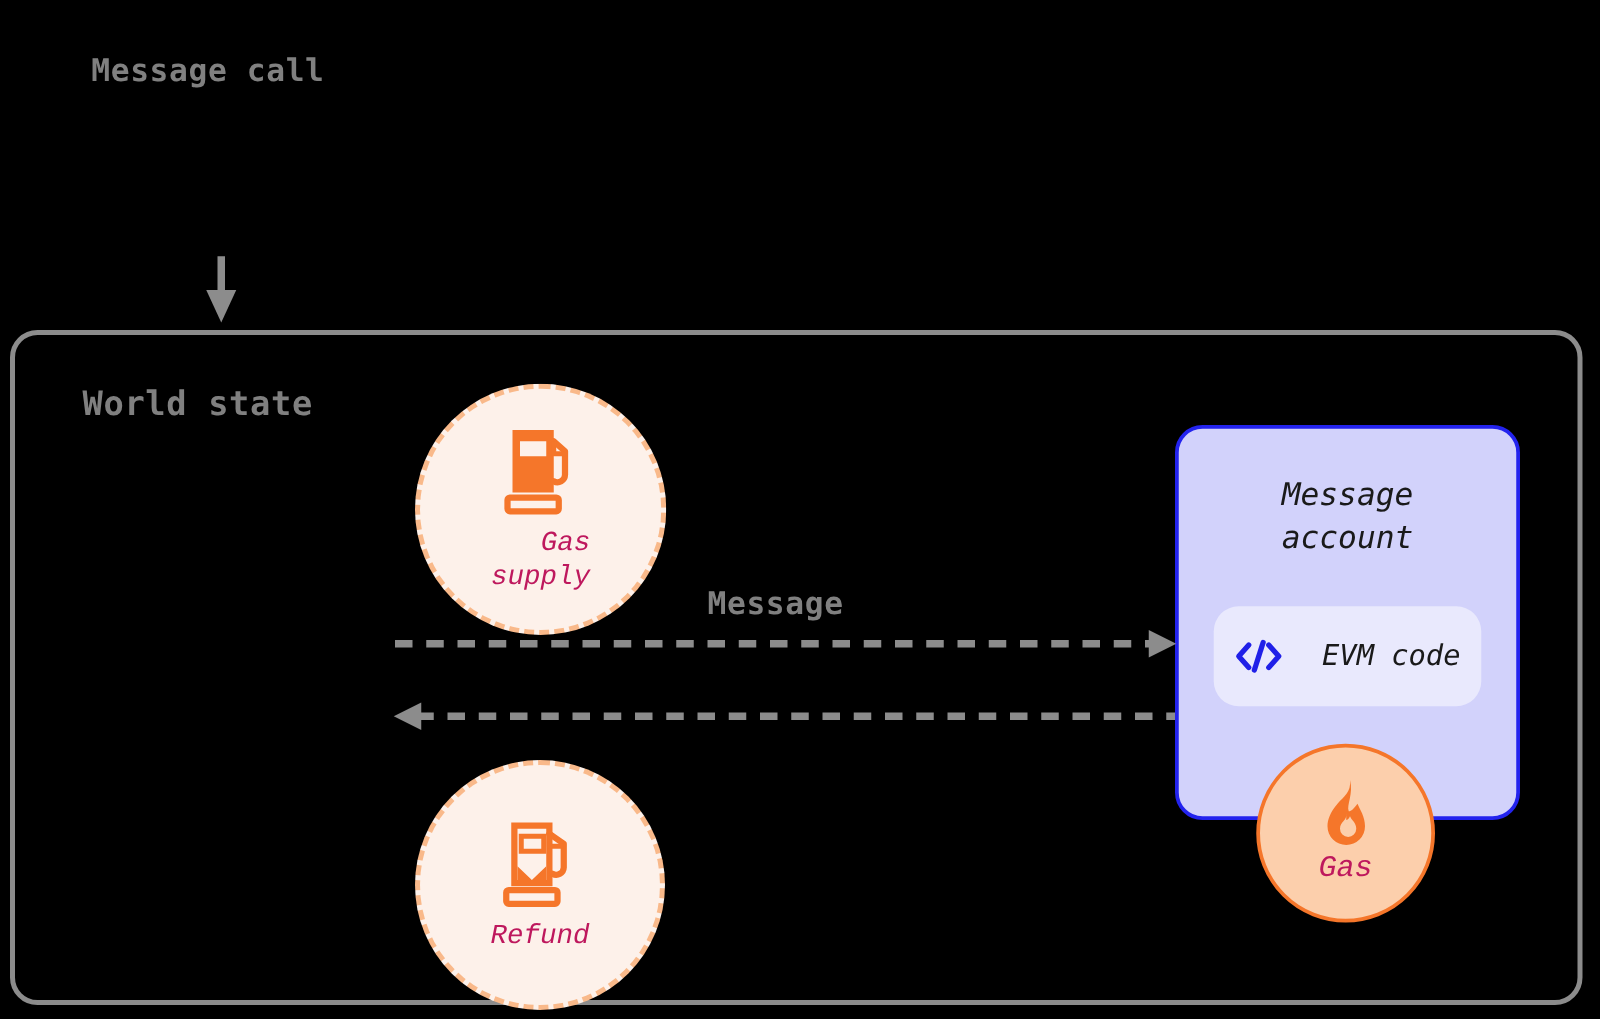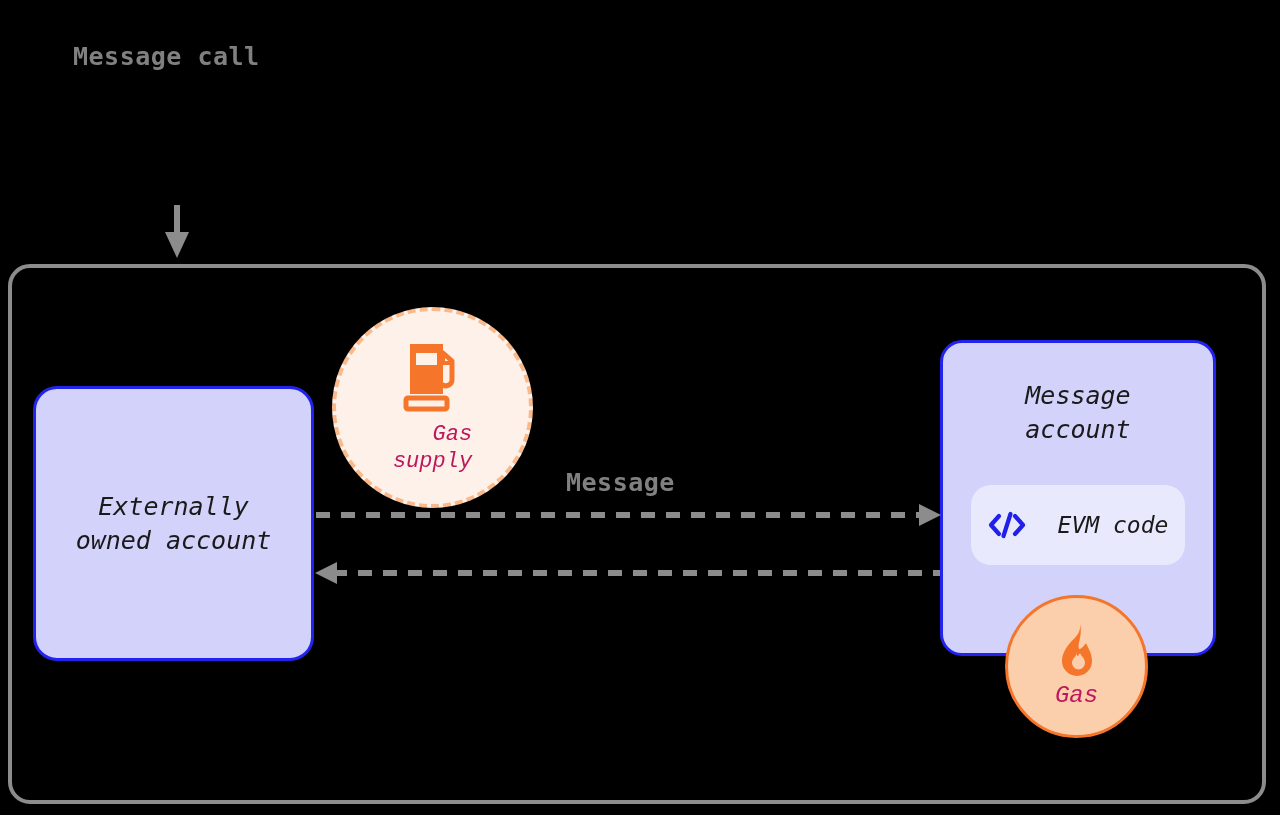--- a/index.html
+++ b/index.html
@@ -162,28 +162,25 @@
 </style>
 </head>
 <body>
 
 <div class="stage">
 
   <div class="heading" id="message-call-title">Message call</div>
 
   <div id="world-state-box"></div>
 
+  <div class="heading" id="world-state-title">World state</div>
 
   <div class="heading" id="message-label">Message</div>
 
 
-  <div class="node-box" id="eoa-box">
-    <div class="node-title">Externally
-owned account</div>
-  </div>
 
   <div class="node-box" id="contract-box">
     <div class="node-title">Message
 account</div>
   </div>
 
   <div id="evm-code-chip">
     <span>
       <svg class="code-icon" viewBox="0 0 38 30" fill="none" stroke="#2020e8" stroke-width="4.2" stroke-linecap="round" stroke-linejoin="round">
         <polyline points="11,6 3,15 11,24"></polyline>
@@ -205,20 +202,38 @@
         <rect x="4" y="58" width="41" height="11" rx="2" fill="none" stroke="#f5762a" stroke-width="5"></rect>
 
         <path d="M41 13 L50 21 L50 40 a6 6 0 0 1 -9 5" fill="none" stroke="#f5762a" stroke-width="5" stroke-linecap="round" stroke-linejoin="round"></path>
         <path d="M41 13 L41 23 L50 23" fill="none" stroke="#f5762a" stroke-width="4" stroke-linejoin="round"></path>
       </svg>
     </span>
     <div class="circle-label">Gas
 supply</div>
   </div>
 
+  <div class="dashed-circle" id="refund-circle">
+    <span>
+      <svg class="pump-icon" viewBox="0 0 62 74">
+
+        <rect x="10.5" y="6.5" width="28" height="46" fill="none" stroke="#f5762a" stroke-width="5"></rect>
+
+        <rect x="16" y="15" width="18" height="12" fill="none" stroke="#f5762a" stroke-width="4"></rect>
+
+        <path d="M13 39 L36 39 L36 52 L13 52 Z M13 39 L24.5 50 L36 39" fill="#f5762a"></path>
+
+        <rect x="4" y="58" width="41" height="11" rx="2" fill="none" stroke="#f5762a" stroke-width="5"></rect>
+
+        <path d="M38.5 13 L50 21 L50 40 a6 6 0 0 1 -9 5" fill="none" stroke="#f5762a" stroke-width="5" stroke-linecap="round" stroke-linejoin="round"></path>
+        <path d="M38.5 13 L38.5 23 L50 23" fill="none" stroke="#f5762a" stroke-width="4" stroke-linejoin="round"></path>
+      </svg>
+    </span>
+    <div class="circle-label">Refund</div>
+  </div>
 
   <div id="gas-flame-circle">
     <span>
       <svg class="flame-icon" viewBox="0 0 54 58">
         <path d="M30 2 C31 12 25 15 20 21 C14 28 12 34 12 39
                  a15 15 0 0 0 30 0
                  c0 -8 -4 -13 -6 -18
                  c-3 4 -5 6 -7 6
                  C27 22 33 13 30 2 Z" fill="#f5762a"></path>
         <path d="M27 28 c1 7 -5 7 -5 13 a6.5 6.5 0 0 0 13 0

